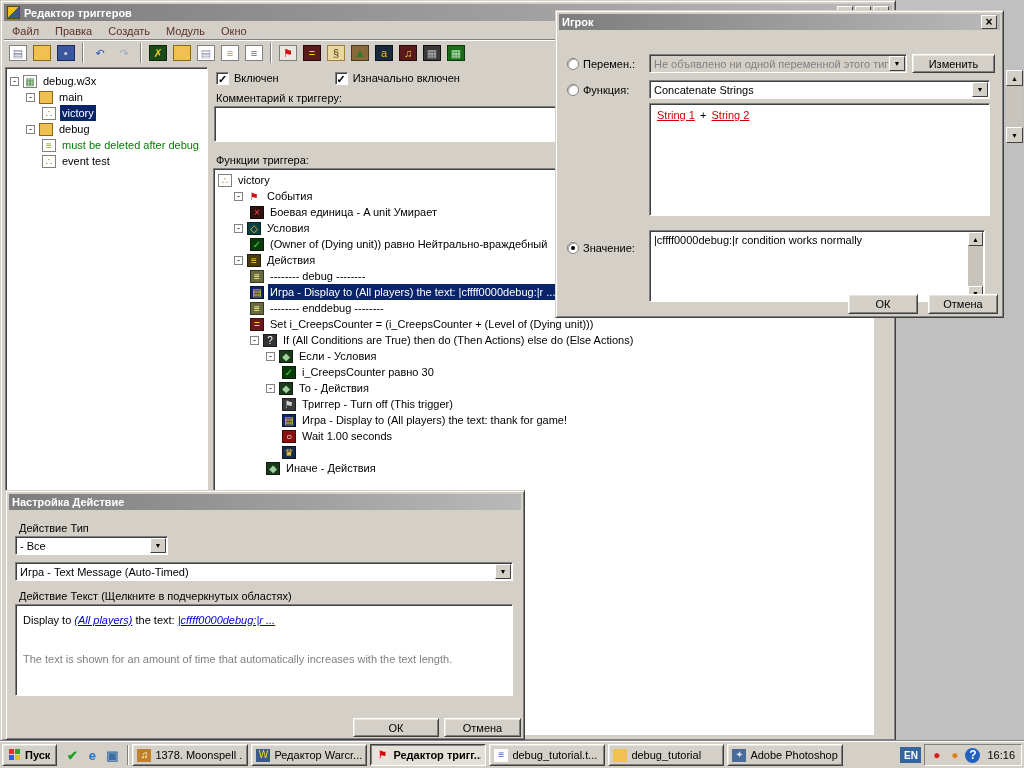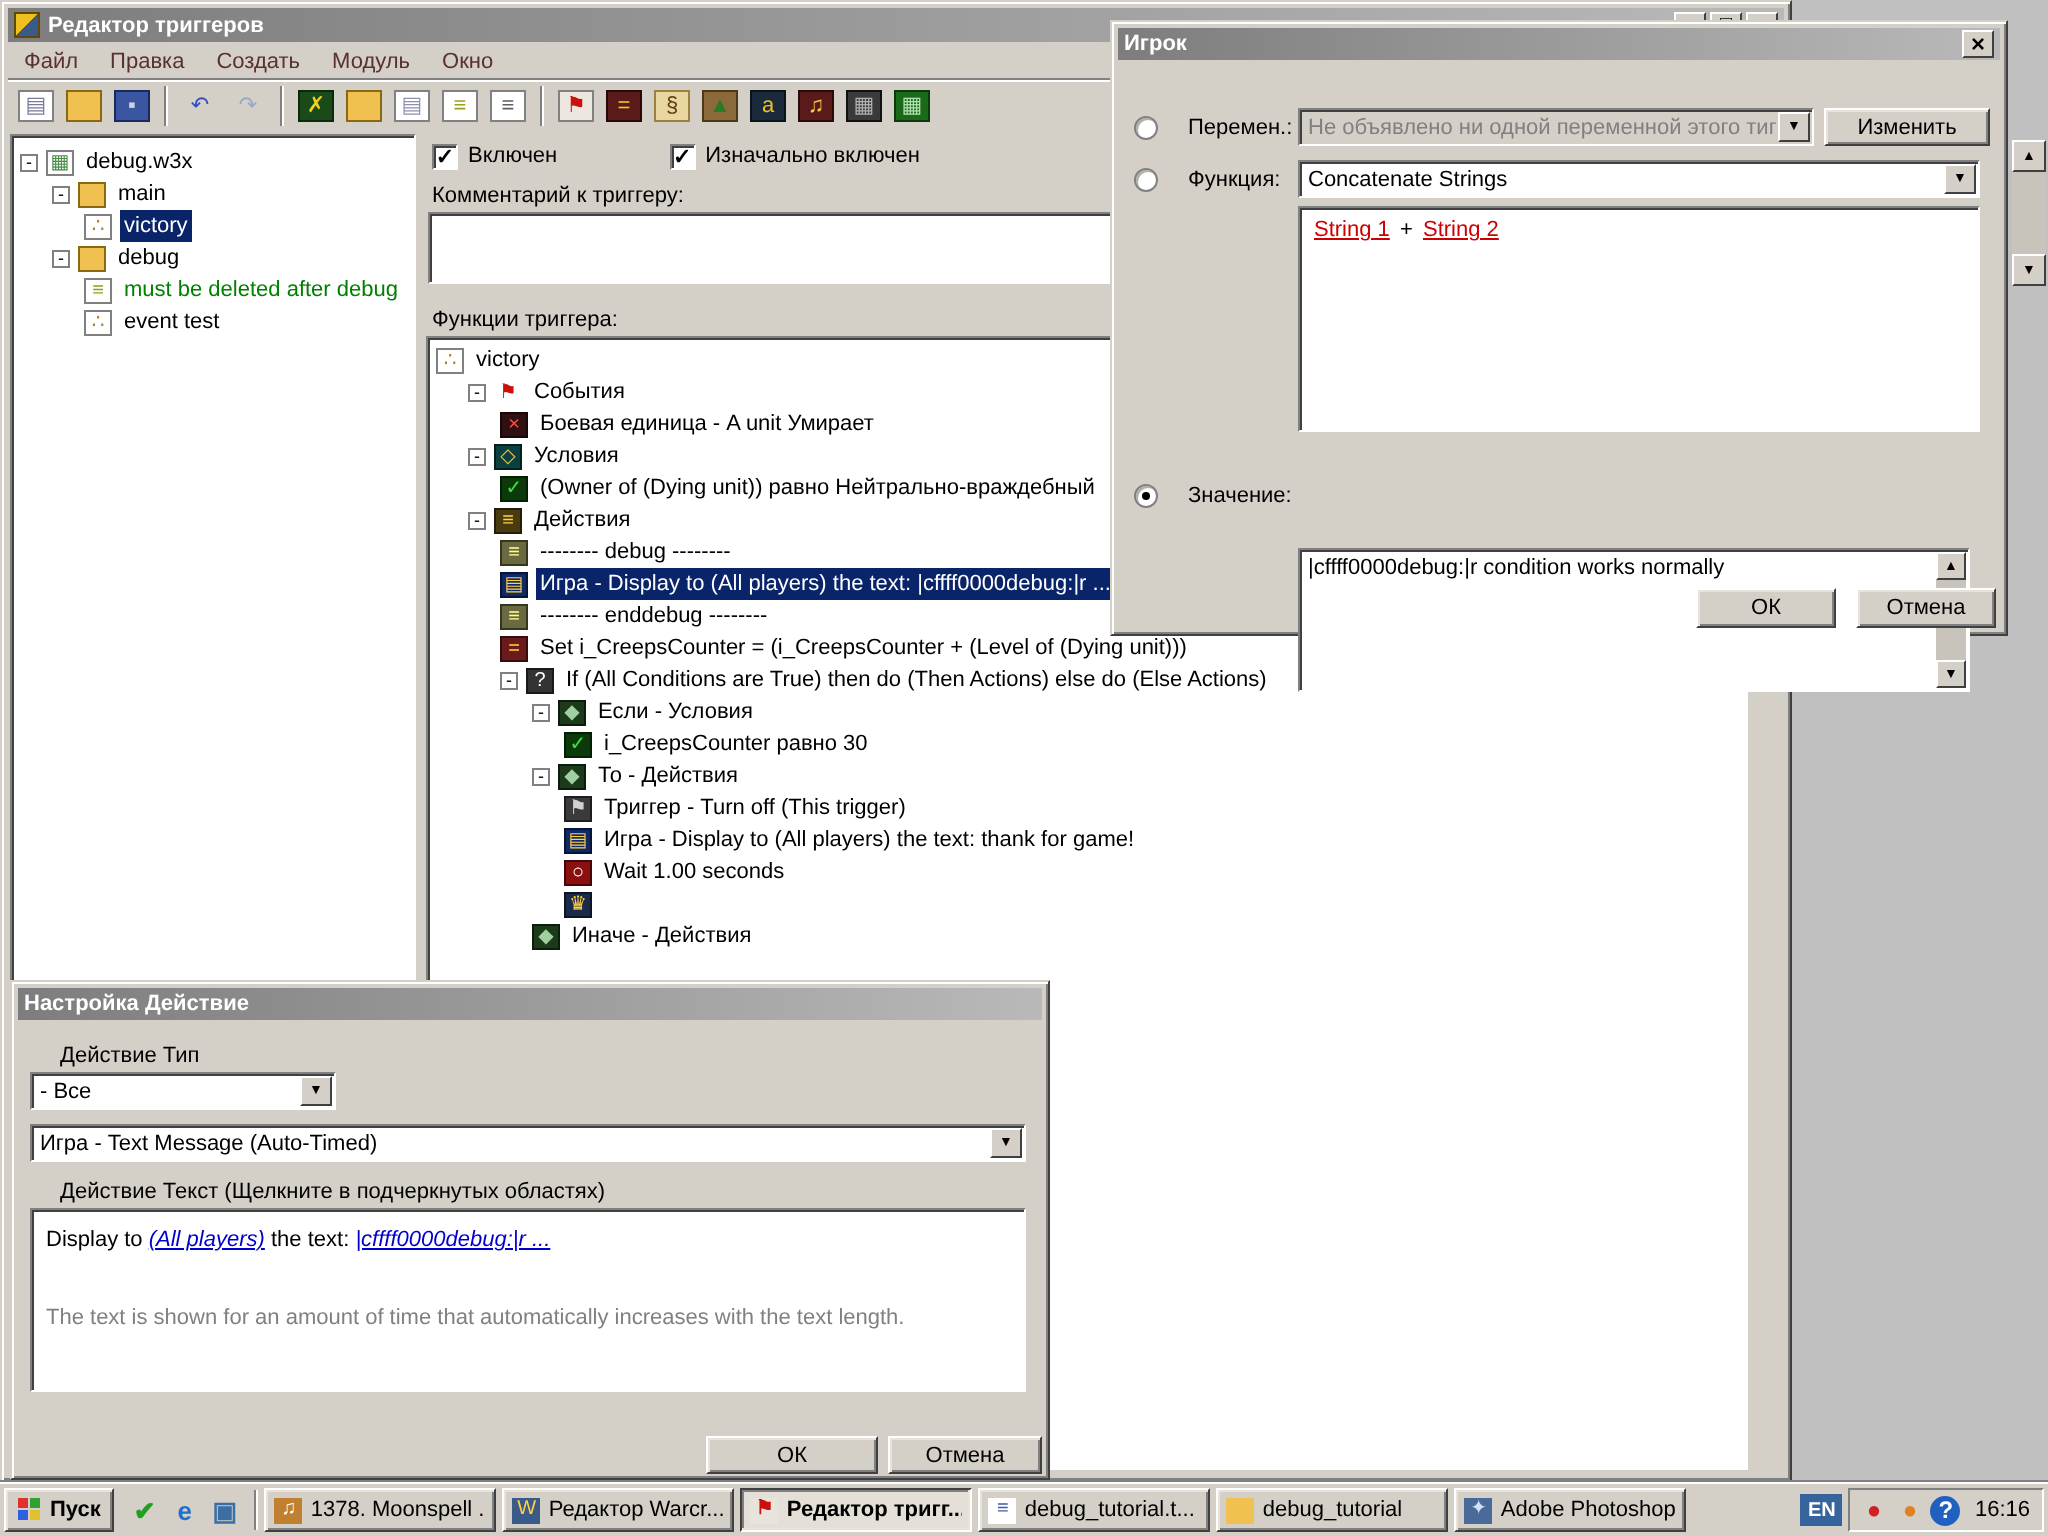--- a/index.html
+++ b/index.html
@@ -50,37 +50,37 @@
   .sb-btn{width:17px;height:16px;background:#d4d0c8;border:1px solid;border-color:#fff #404040 #404040 #fff;font-size:7px;display:flex;align-items:center;justify-content:center;color:#000;}
   .sb-btn.up::before{content:"▲";}
   .sb-btn.down::before{content:"▼";}
 
   .dlg-string{left:555px;top:10px;width:449px;height:308px;z-index:20;}
   .dlg-action{left:5px;top:490px;width:520px;height:250px;z-index:30;}
   .dlg-string .titlebar,.dlg-action .titlebar{height:16px;}
 
   .radio{position:absolute;width:12px;height:12px;border-radius:50%;background:#fff;border:1px solid #808080;box-shadow:inset 1px 1px 0 #b4b0a8;}
   .radio.on::after{content:"";position:absolute;left:3px;top:3px;width:4px;height:4px;border-radius:50%;background:#000;}
-  .rlabel{position:absolute;white-space:nowrap;margin-left:11px;}
+  .rlabel{position:absolute;white-space:nowrap;}
 
   .combo{position:absolute;height:19px;background:#fff;border:1px solid;border-color:#808080 #fff #fff #808080;box-shadow:inset 1px 1px 0 #404040;display:flex;align-items:center;}
   .combo-text{flex:1;padding:0 4px;white-space:nowrap;overflow:hidden;}
   .combo-arrow{width:16px;height:15px;margin:1px;background:#d4d0c8;border:1px solid;border-color:#fff #404040 #404040 #fff;display:flex;align-items:center;justify-content:center;flex:none;}
   .combo-arrow::before{content:"▼";font-size:7px;color:#000;}
   .combo.disabled{background:#d4d0c8;}
   .combo.disabled .combo-text{color:#808080;}
 
   .btn{background:#d4d0c8;border:1px solid;border-color:#fff #404040 #404040 #fff;box-shadow:inset 1px 1px 0 #e8e4dc,inset -1px -1px 0 #808080;display:flex;align-items:center;justify-content:center;}
   .dlg-btn{position:absolute;}
 
   .params-box{position:absolute;left:93px;top:92px;width:341px;height:113px;padding:5px 7px;}
   .red-link{color:#cc0000;text-decoration:underline;}
   .plus{margin:0 2px;}
 
-  .value-edit{position:absolute;left:93px;top:219px;width:336px;height:72px;padding:3px 20px 3px 4px;line-height:13px;margin-top:44px;}
+  .value-edit{position:absolute;left:93px;top:219px;width:336px;height:72px;padding:3px 20px 3px 4px;line-height:13px;}
   .edit-scroll{position:absolute;right:1px;top:1px;bottom:1px;width:15px;background:#c8c4bc;display:flex;flex-direction:column;justify-content:space-between;}
   .edit-scroll .sb-btn{width:15px;height:14px;}
 
   .action-text-box{position:absolute;left:9px;top:113px;width:498px;height:92px;padding:9px 7px;}
   .blue-link{color:#0000cc;text-decoration:underline;font-style:italic;}
   .desc{color:#808080;margin-top:27px;}
 
   .taskbar{position:absolute;left:0;top:741px;width:1024px;height:27px;background:#d4d0c8;border-top:1px solid #fff;box-shadow:0 -1px 0 #808080;display:flex;align-items:center;padding:0 2px;gap:3px;z-index:50;}
   .start-btn{height:22px;padding:0 6px;font-weight:bold;gap:4px;}
   .winflag{position:relative;width:12px;height:12px;flex:none;}

